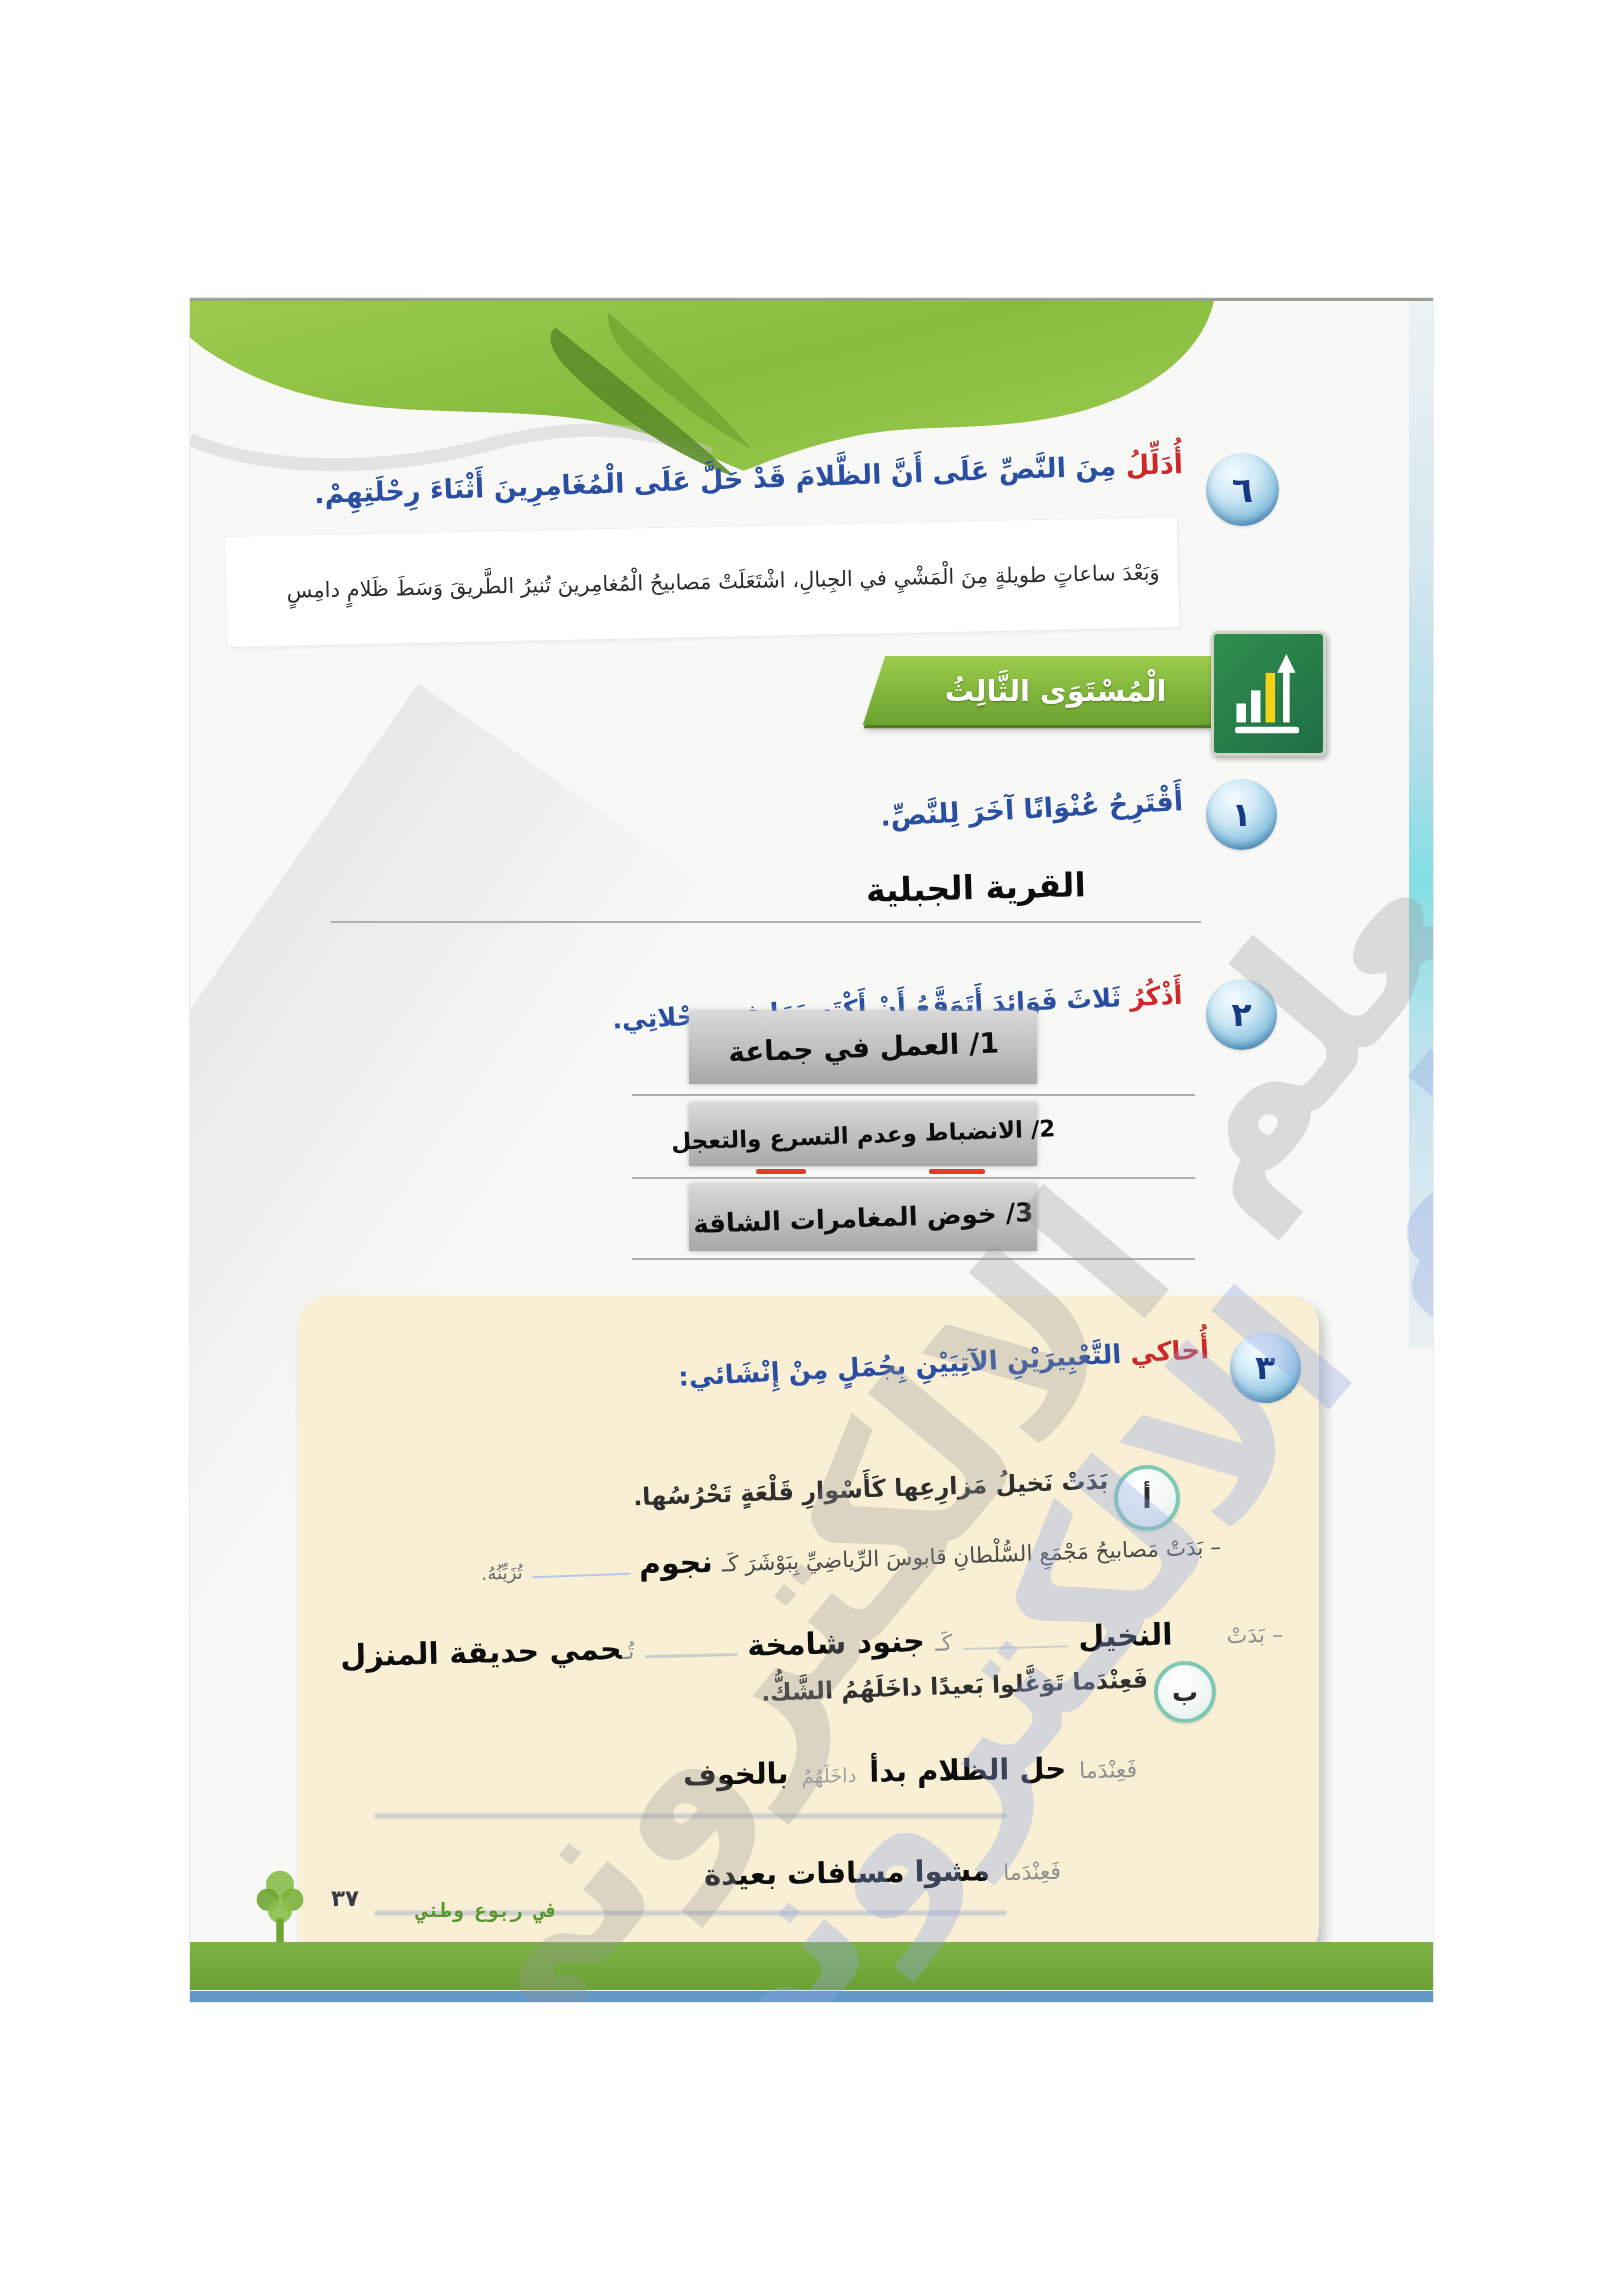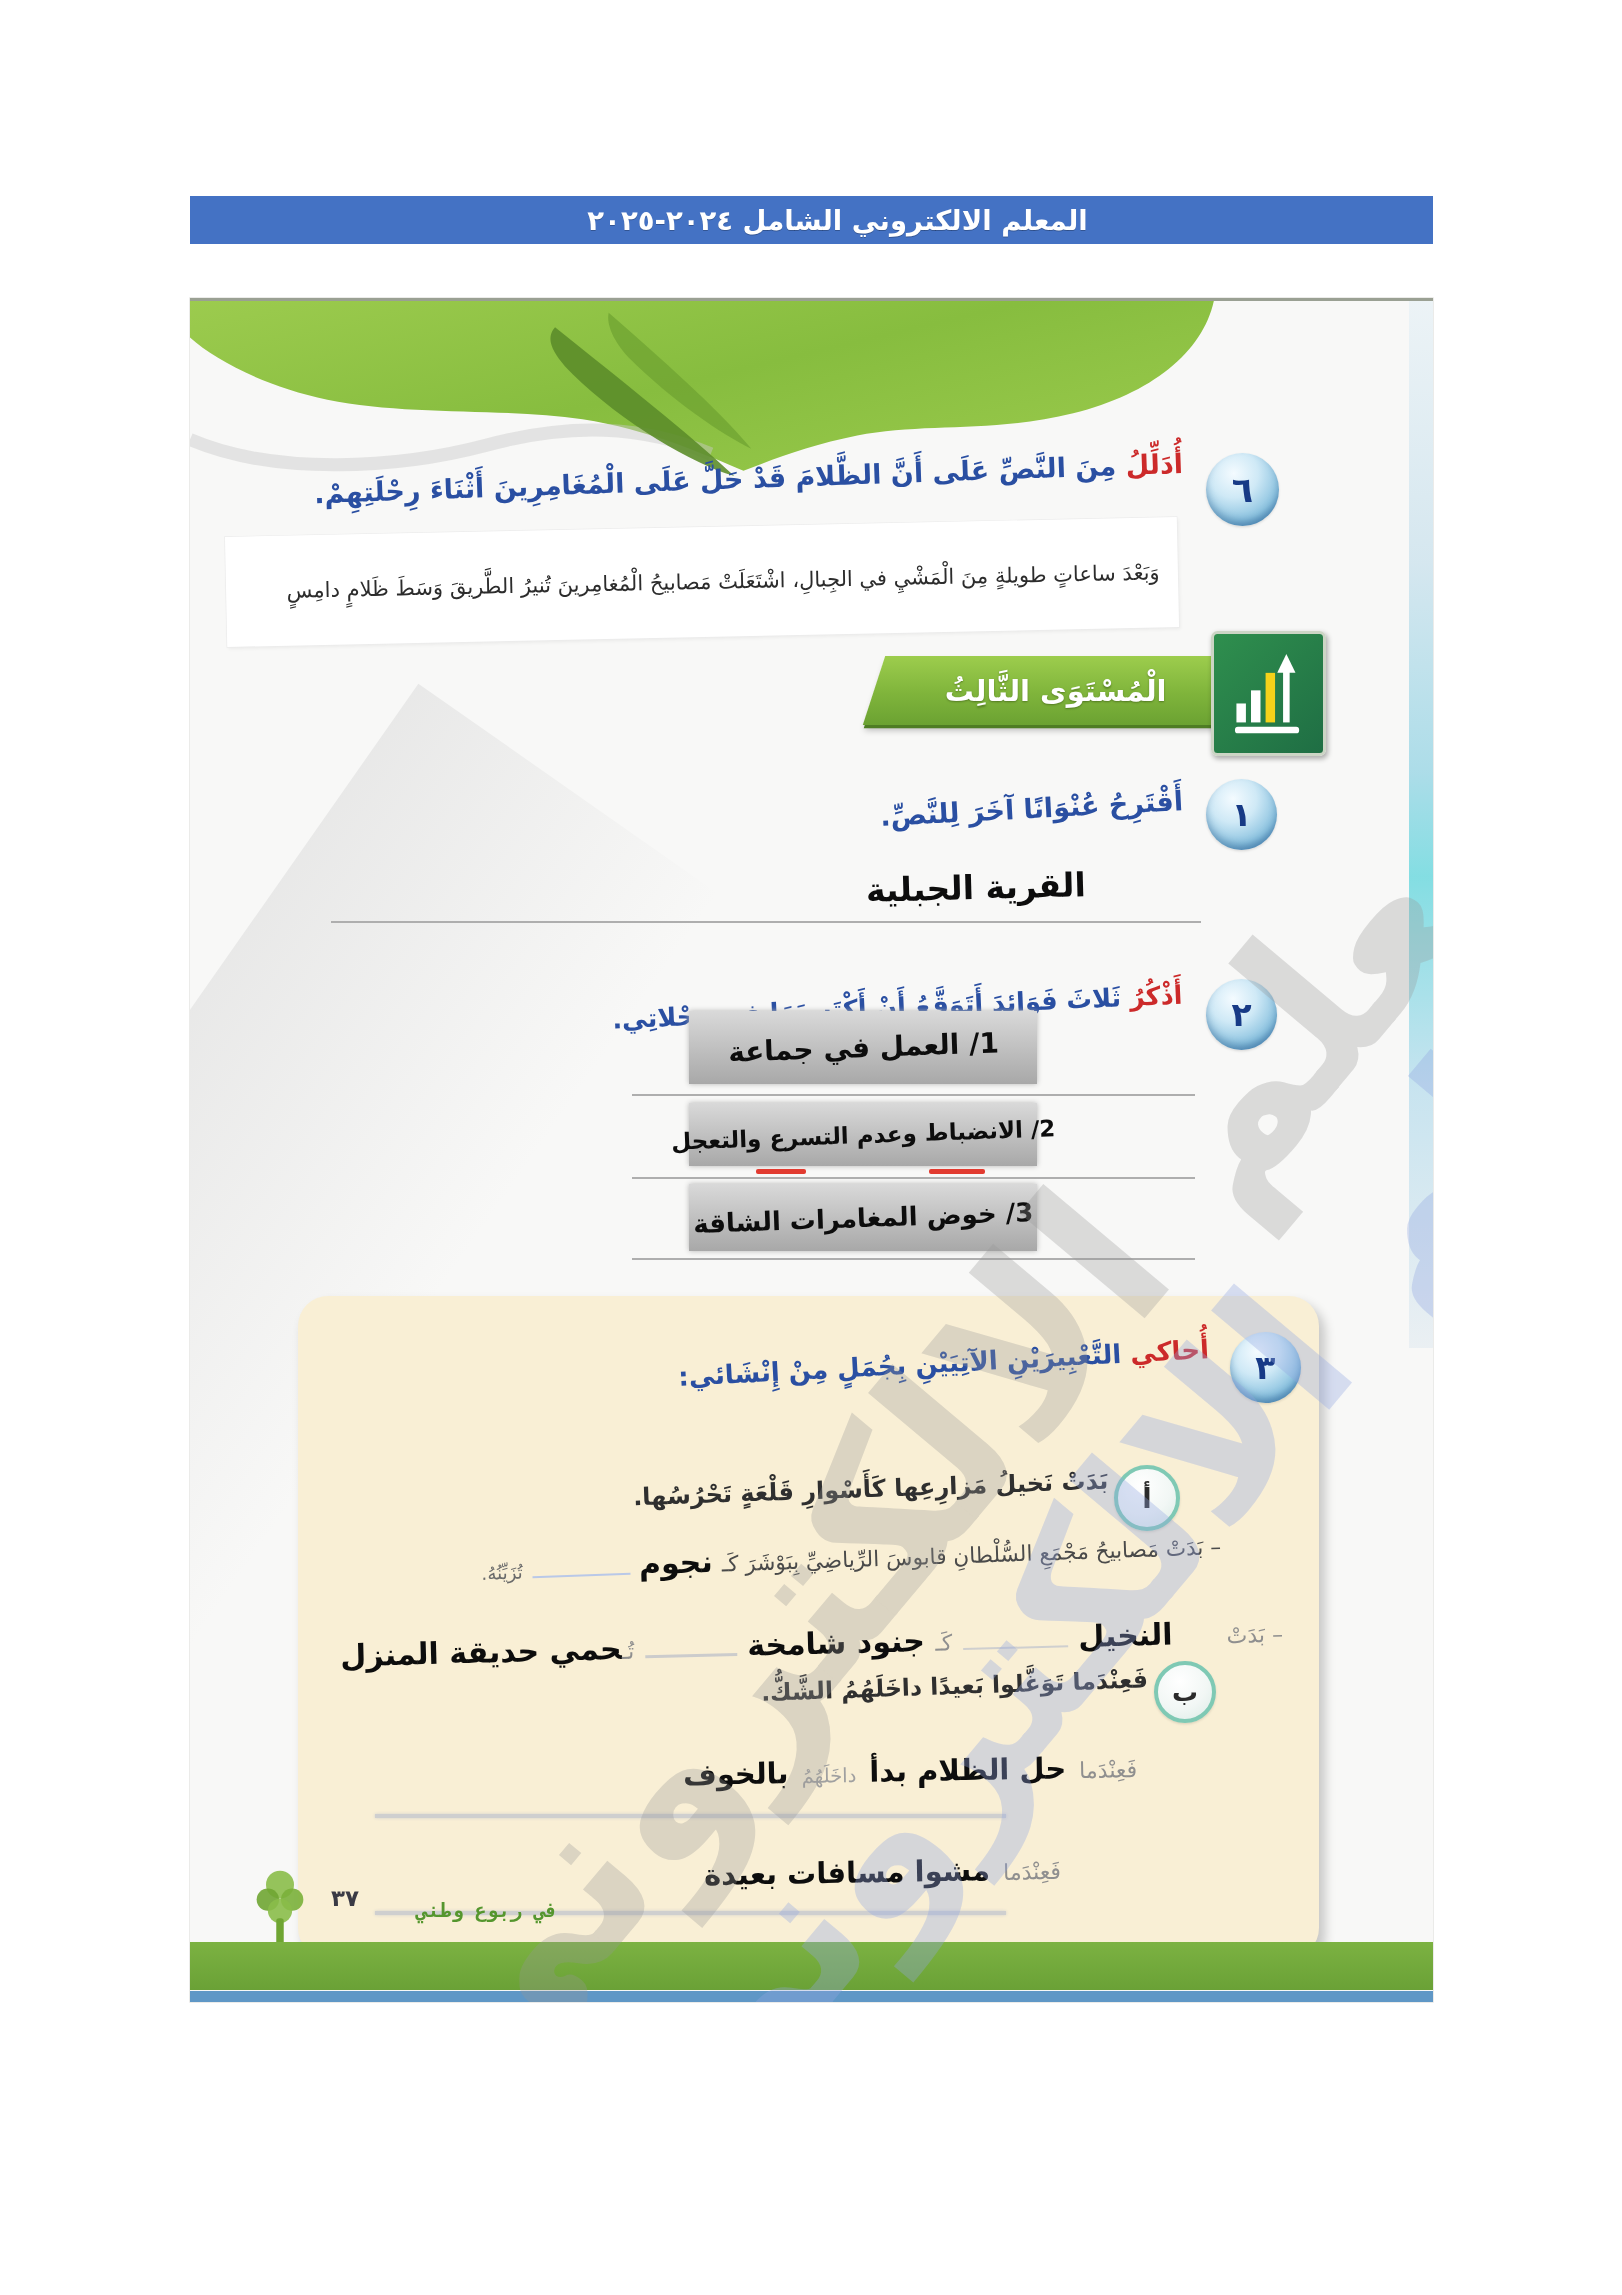--- a/index.html
+++ b/index.html
@@ -81,23 +81,20 @@
   .treelogo{position:absolute;left:62px;top:1565px;width:56px;height:84px;}
   .greenbar{position:absolute;left:0;top:1641px;width:1243px;height:48px;
       background:linear-gradient(180deg,#7cb242 0%,#6aa136 100%);}
   .bluebar{position:absolute;left:0;top:1690px;width:1243px;height:13px;background:#5f97c6;}
 </style>
 </head>
 <body>
 
 <div class="canvas">
 
-  <div class="topbar">
-    <div class="t">المعلم الالكتروني الشامل ٢٠٢٤-٢٠٢٥</div>
-  </div>
 
   <div class="scan">
 
     <svg class="wave" viewBox="0 0 1900 300" preserveAspectRatio="none">
       <defs>
         <linearGradient id="gw" x1="0" y1="0" x2="1" y2="0.7">
           <stop offset="0" stop-color="#9ccb4e"></stop>
             <stop offset="0.55" stop-color="#87bd3f"></stop>
             <stop offset="1" stop-color="#97c84a"></stop>
         </linearGradient>

